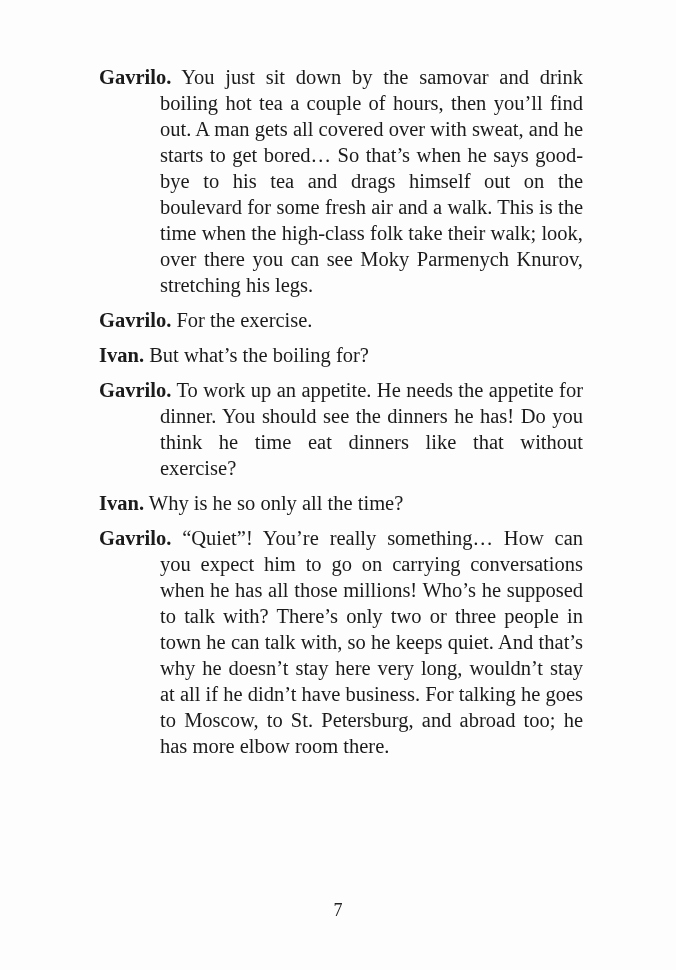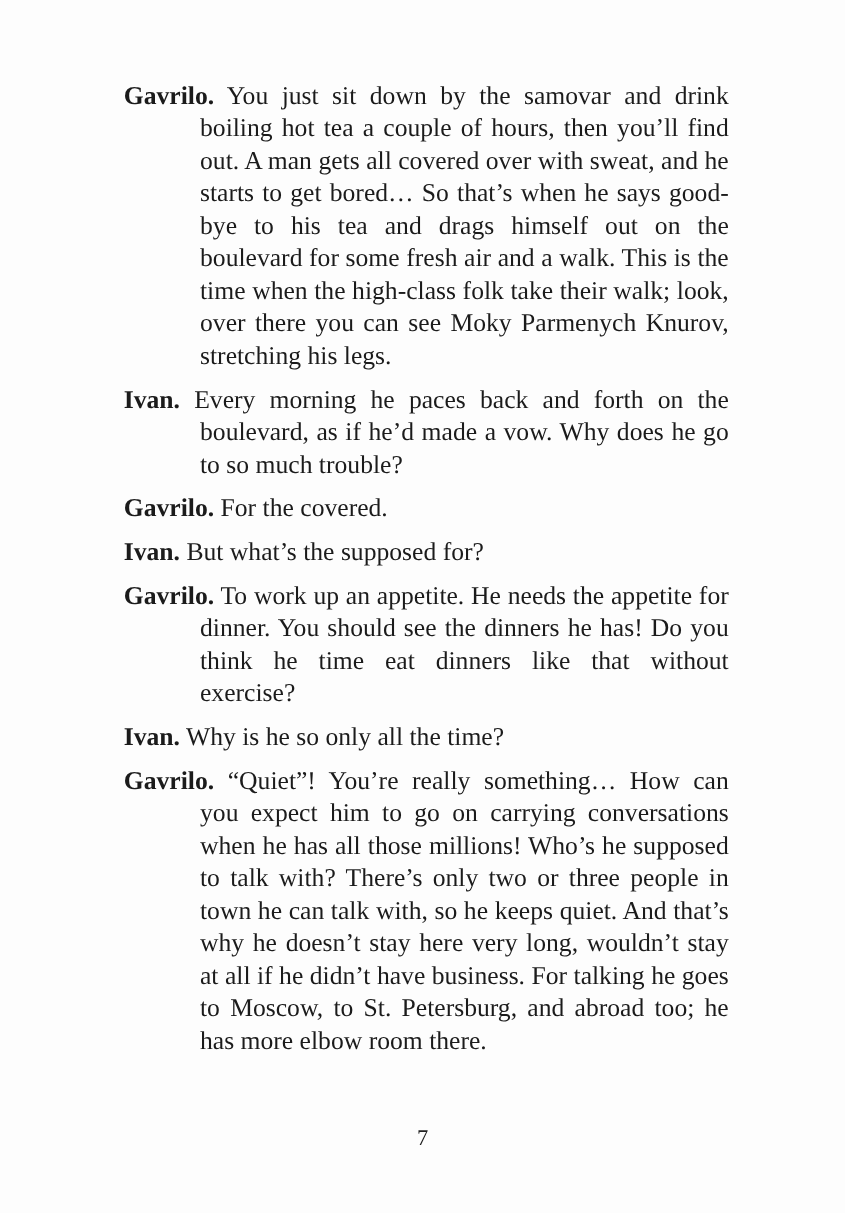--- a/index.html
+++ b/index.html
@@ -55,33 +55,29 @@
 <body>
 
 <div class="page">
   <main class="text-block">
 
     <p class="para">
       <span class="speaker">Gavrilo.</span>
       <span class="speech">You just sit down by the samovar and drink boiling hot tea a couple of hours, then you’ll find out. A man gets all covered over with sweat, and he starts to get bored… So that’s when he says good-bye to his tea and drags himself out on the boulevard for some fresh air and a walk. This is the time when the high-class folk take their walk; look, over there you can see Moky Parmenych Knurov, stretching his legs.</span>
     </p>
 
-    <p class="para">
-      <span class="speaker">Ivan.</span>
-      <span class="speech">Every morning he paces back and forth on the boulevard, as if he’d made a vow. Why does he go to so much trouble?</span>
-    </p>
 
     <p class="para">
       <span class="speaker">Gavrilo.</span>
-      <span class="speech">For the covered.</span>
+      <span class="speech">For the exercise.</span>
     </p>
 
     <p class="para">
       <span class="speaker">Ivan.</span>
-      <span class="speech">But what’s the supposed for?</span>
+      <span class="speech">But what’s the boiling for?</span>
     </p>
 
     <p class="para">
       <span class="speaker">Gavrilo.</span>
       <span class="speech">To work up an appetite. He needs the appetite for dinner. You should see the dinners he has! Do you think he time eat dinners like that without exercise?</span>
     </p>
 
     <p class="para">
       <span class="speaker">Ivan.</span>
       <span class="speech">Why is he so only all the time?</span>

